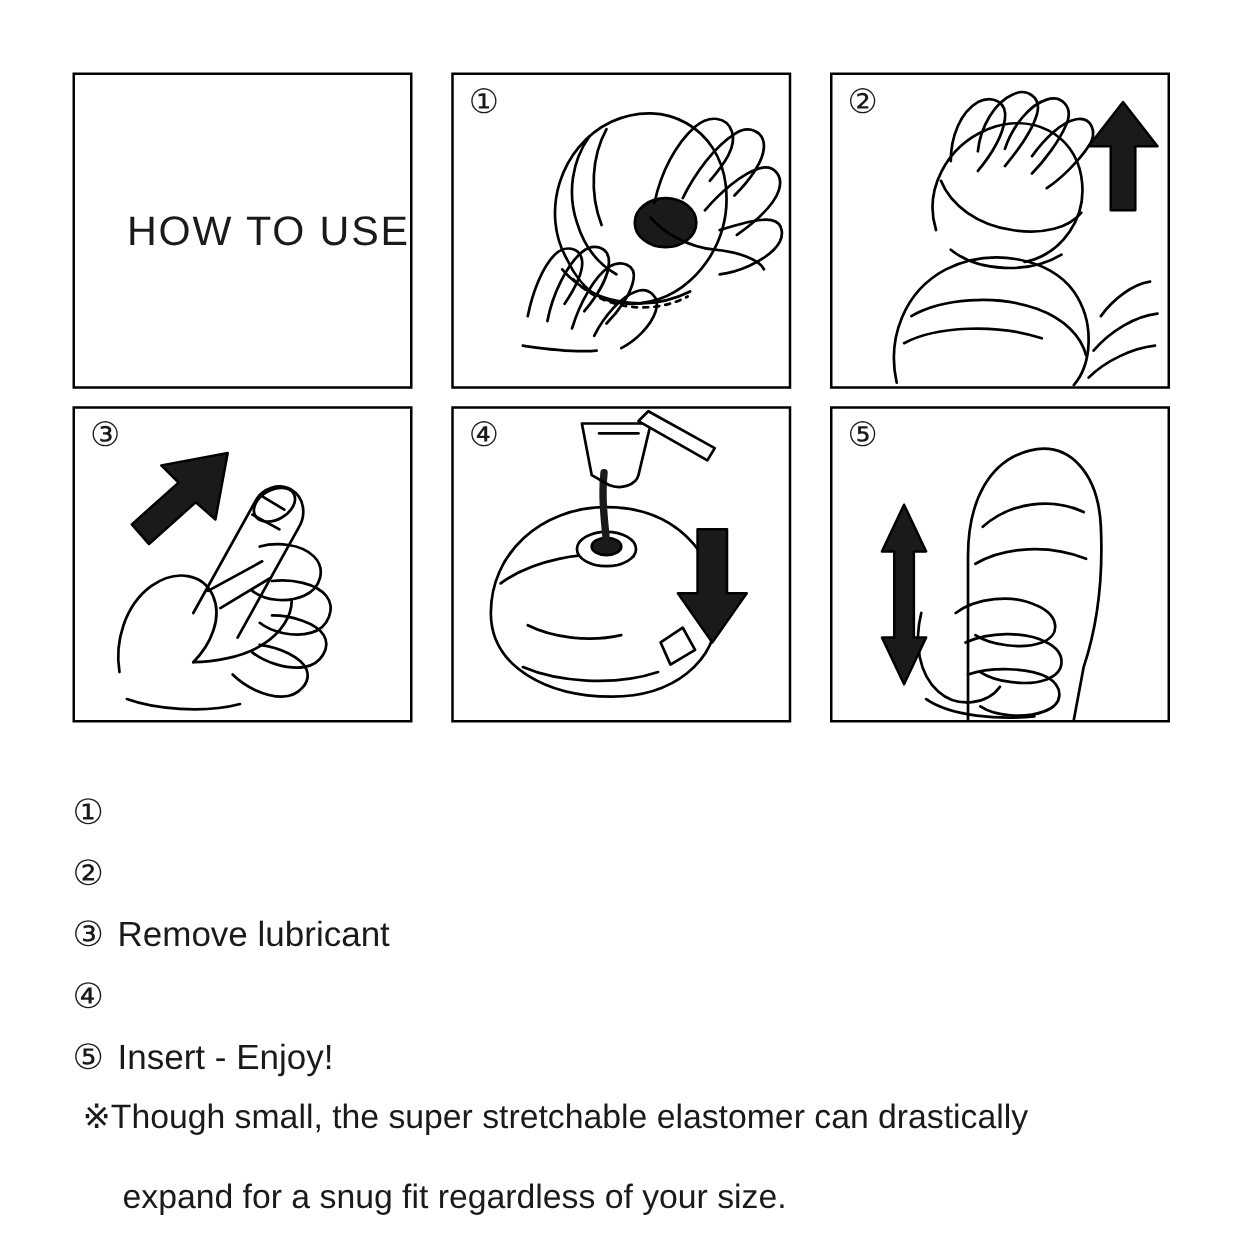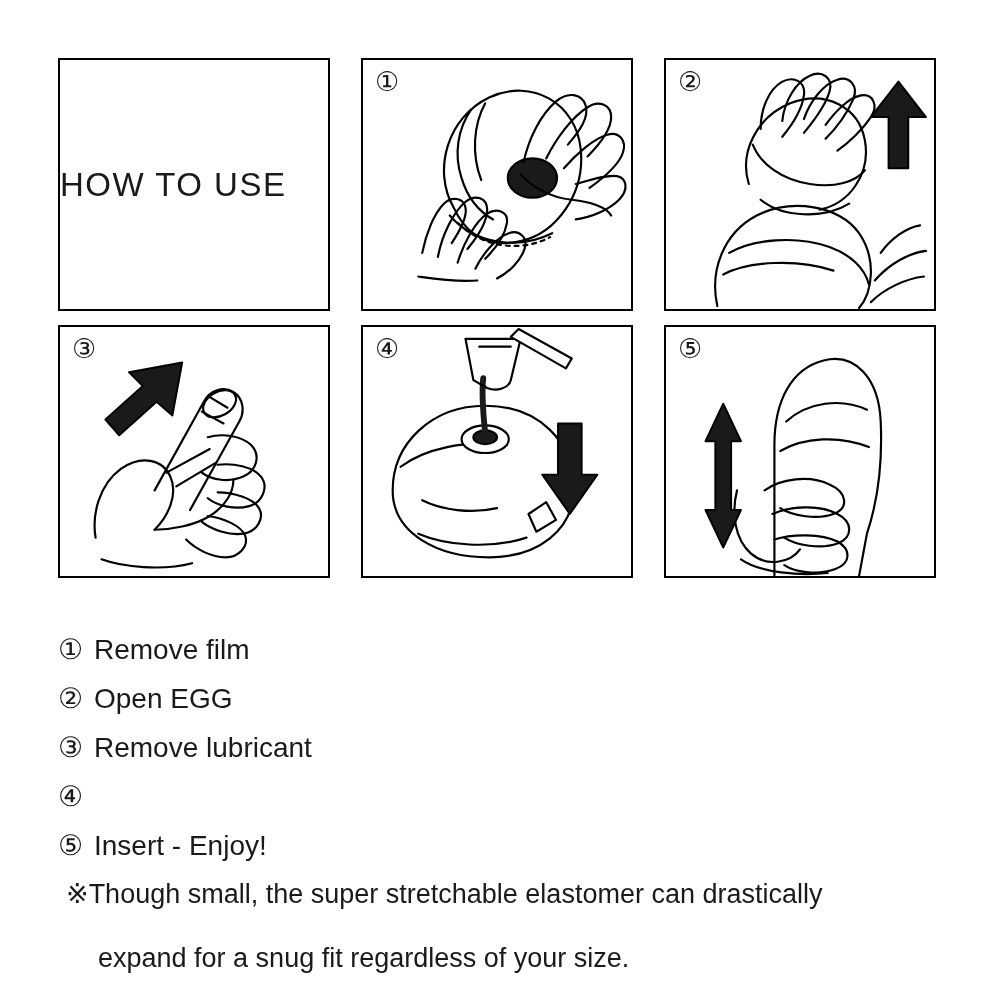--- a/index.html
+++ b/index.html
@@ -45,21 +45,21 @@
     left: 12px;
     top: 8px;
     font-size: 27px;
     line-height: 1;
     font-family: "DejaVu Sans", sans-serif;
     z-index: 5;
   }
   .title-panel {
     display: flex;
     align-items: center;
-    justify-content: flex-start;
+    justify-content: flex-end;
   }
   .title-text {
     font-size: 33px;
     letter-spacing: 1.5px;
     font-family: "Liberation Sans", sans-serif;
     color: #1a1a1a;
   }
   .art {
     position: absolute;
     left: 0;
@@ -247,25 +247,23 @@
           <path d="M58 78 L76 116 L66 116 L66 186 L76 186 L58 224 L40 186 L50 186 L50 116 L40 116 Z" fill="#1a1a1a" stroke="#000" stroke-width="2"></path>
         </g>
       </svg>
     </div>
 
   </div>
 
   <div class="steps">
     <div class="step">
       <span class="sym">①</span>
-      <span class="txt">Remove film</span>
     </div>
     <div class="step">
       <span class="sym">②</span>
-      <span class="txt">Open EGG</span>
     </div>
     <div class="step">
       <span class="sym">③</span>
       <span class="txt">Remove lubricant</span>
     </div>
     <div class="step">
       <span class="sym">④</span>
     </div>
     <div class="step">
       <span class="sym">⑤</span>

